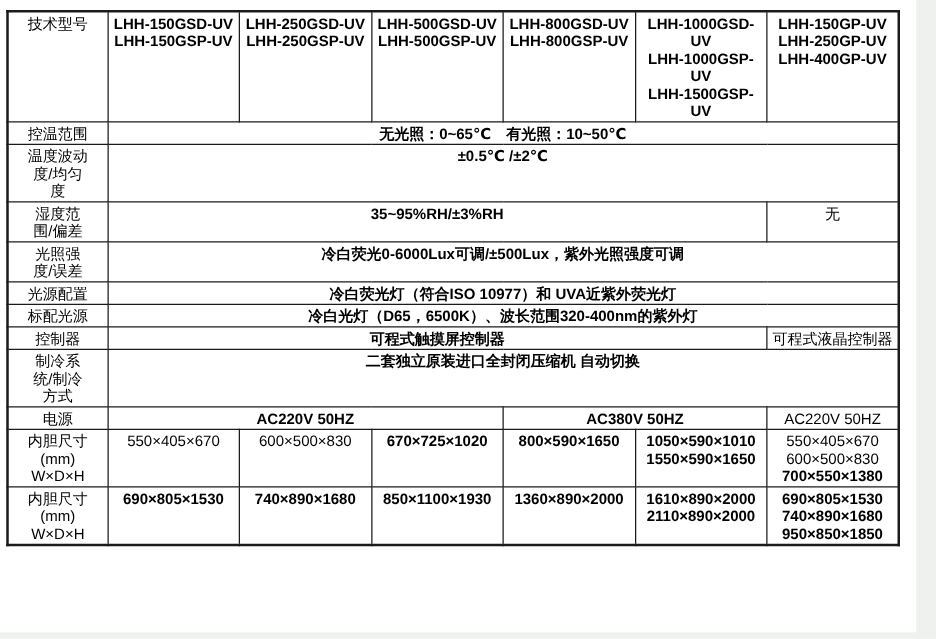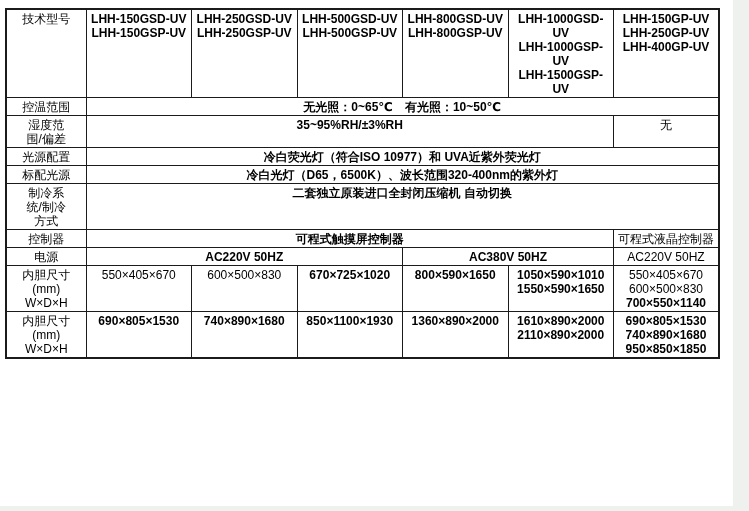--- a/index.html
+++ b/index.html
@@ -82,69 +82,88 @@
       <tr>
         <td class="label-cell">
           <div class="cell-line">控温范围</div>
         </td>
         <td colspan="6">
           <div class="cell-line wrap">无光照：0~65℃　有光照：10~50℃</div>
         </td>
       </tr>
       <tr>
         <td class="label-cell">
+          <div class="cell-line">温度波动</div>
+          <div class="cell-line">度/均匀</div>
+          <div class="cell-line">度</div>
+        </td>
+        <td colspan="6">
+          <div class="cell-line wrap">±0.5℃ /±2℃</div>
+        </td>
+      </tr>
+      <tr>
+        <td class="label-cell">
           <div class="cell-line">湿度范</div>
           <div class="cell-line">围/偏差</div>
         </td>
         <td colspan="5">
           <div class="cell-line wrap">35~95%RH/±3%RH</div>
         </td>
         <td colspan="1">
           <div class="cell-line">无</div>
         </td>
       </tr>
       <tr>
         <td class="label-cell">
+          <div class="cell-line">光照强</div>
+          <div class="cell-line">度/误差</div>
+        </td>
+        <td colspan="6">
+          <div class="cell-line wrap">冷白荧光0-6000Lux可调/±500Lux，紫外光照强度可调</div>
+        </td>
+      </tr>
+      <tr>
+        <td class="label-cell">
           <div class="cell-line">光源配置</div>
         </td>
         <td colspan="6">
           <div class="cell-line wrap">冷白荧光灯（符合ISO 10977）和 UVA近紫外荧光灯</div>
         </td>
       </tr>
       <tr>
         <td class="label-cell">
           <div class="cell-line">标配光源</div>
         </td>
         <td colspan="6">
           <div class="cell-line wrap">冷白光灯（D65，6500K）、波长范围320-400nm的紫外灯</div>
+        </td>
+      </tr>
+      <tr>
+        <td class="label-cell">
+          <div class="cell-line">控制器</div>
+        </td>
+        <td colspan="5">
+          <div class="cell-line wrap">可程式触摸屏控制器</div>
+        </td>
+        <td colspan="1">
+          <div class="cell-line">可程式液晶控制器</div>
         </td>
       </tr>
       <tr>
         <td class="label-cell">
           <div class="cell-line">制冷系</div>
           <div class="cell-line">统/制冷</div>
           <div class="cell-line">方式</div>
         </td>
         <td colspan="6">
           <div class="cell-line wrap">二套独立原装进口全封闭压缩机 自动切换</div>
         </td>
       </tr>
       <tr>
         <td class="label-cell">
-          <div class="cell-line">控制器</div>
-        </td>
-        <td colspan="5">
-          <div class="cell-line wrap">可程式触摸屏控制器</div>
-        </td>
-        <td colspan="1">
-          <div class="cell-line">可程式液晶控制器</div>
-        </td>
-      </tr>
-      <tr>
-        <td class="label-cell">
           <div class="cell-line">电源</div>
         </td>
         <td colspan="3">
           <div class="cell-line wrap">AC220V 50HZ</div>
         </td>
         <td colspan="2">
           <div class="cell-line wrap">AC380V 50HZ</div>
         </td>
         <td colspan="1">
           <div class="cell-line">AC220V 50HZ</div>
@@ -168,21 +187,21 @@
         <td colspan="1">
           <div class="cell-line wrap">800×590×1650</div>
         </td>
         <td colspan="1">
           <div class="cell-line wrap">1050×590×1010</div>
           <div class="cell-line wrap">1550×590×1650</div>
         </td>
         <td colspan="1">
           <div class="cell-line">550×405×670</div>
           <div class="cell-line">600×500×830</div>
-          <div class="cell-line wrap">700×550×1140</div>
+          <div class="cell-line wrap">700×550×1380</div>
         </td>
       </tr>
       <tr>
         <td class="label-cell">
           <div class="cell-line">内胆尺寸</div>
           <div class="cell-line">(mm)</div>
           <div class="cell-line">W×D×H</div>
         </td>
         <td colspan="1">
           <div class="cell-line wrap">690×805×1530</div>

